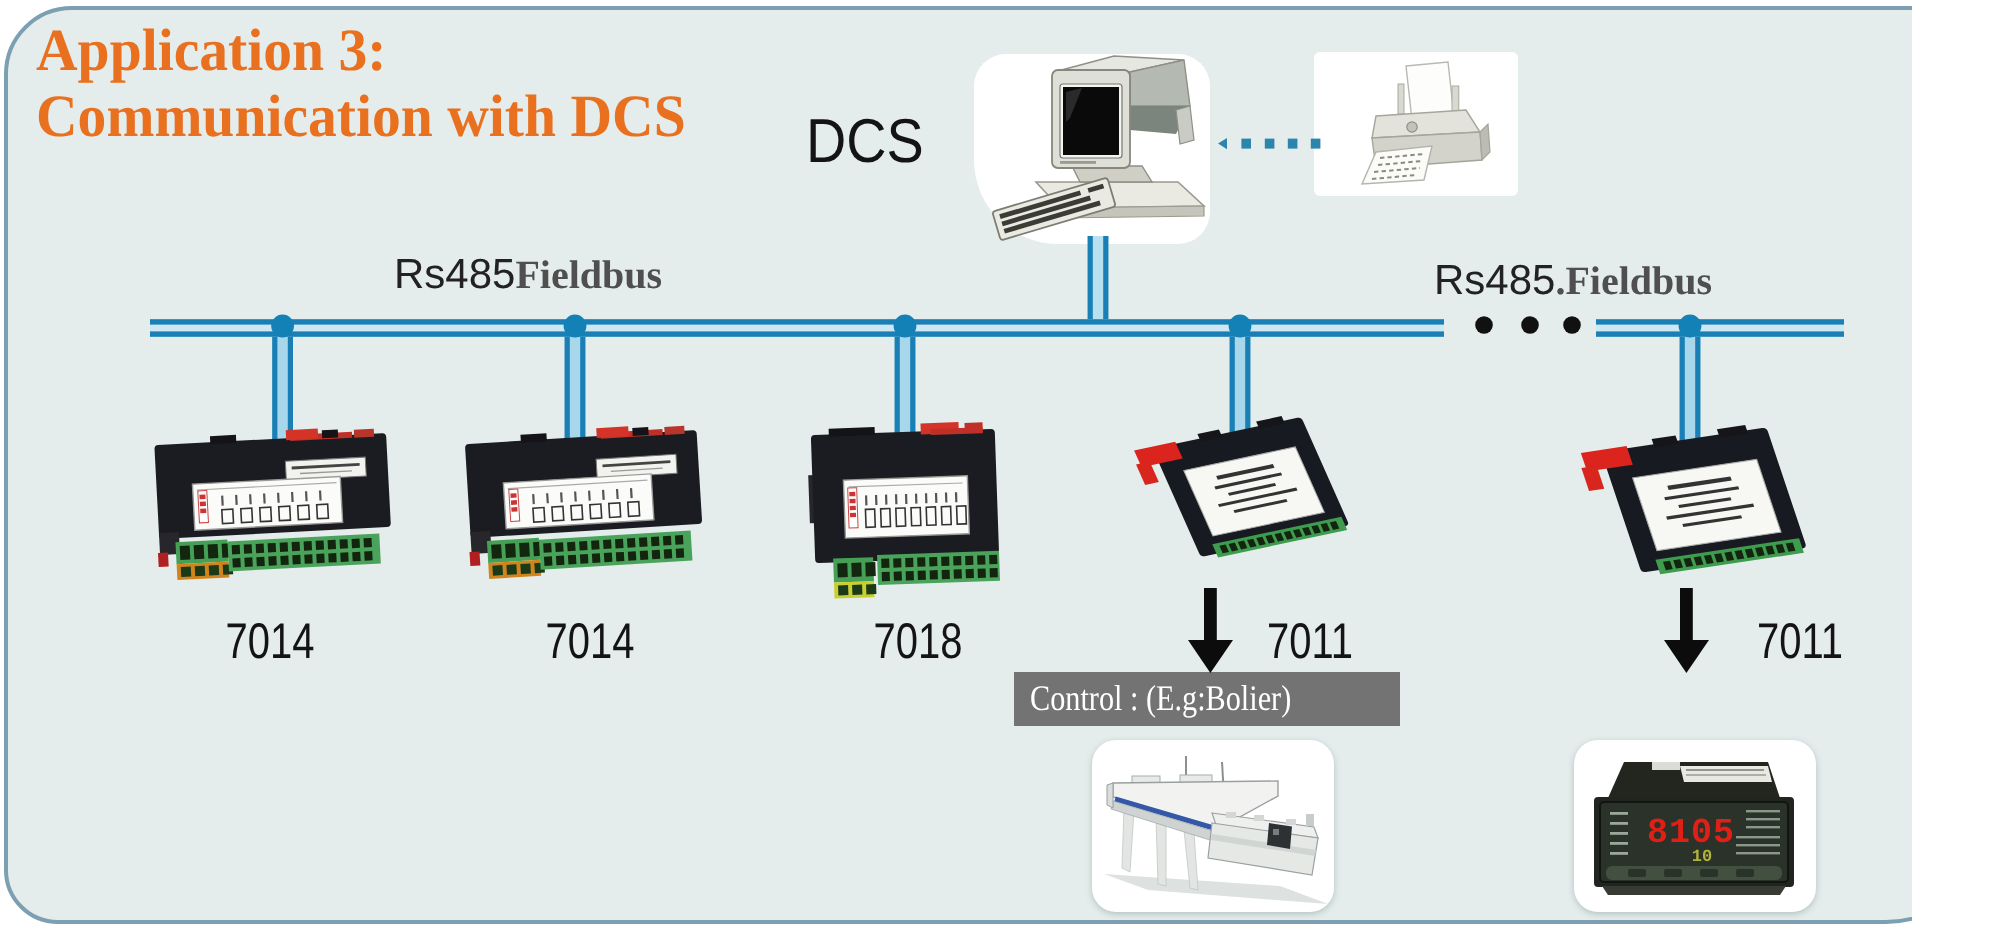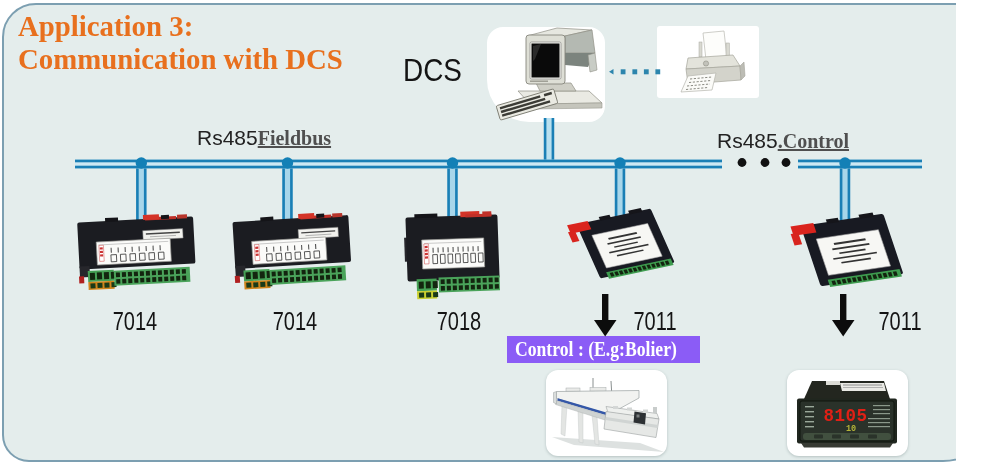--- a/index.html
+++ b/index.html
@@ -7,42 +7,42 @@
          font-family:"Liberation Sans",sans-serif;}
   .card{position:absolute;left:2px;top:2.5px;width:995px;height:459.5px;background:#e4edec;
         border:2px solid #7c9fb1;box-sizing:border-box;
         border-radius:34px 29px 54px 27px;}
   .title{position:absolute;left:17.5px;top:9.3px;font-family:"Liberation Serif",serif;
          font-weight:bold;font-size:30px;line-height:33px;color:#e8701e;
          transform:scaleX(0.96);transform-origin:0 0;white-space:nowrap;}
   .dcs{position:absolute;left:403px;top:52.5px;font-size:31px;color:#141414;
        transform:scaleX(0.9);transform-origin:0 0;}
   .buslabel{position:absolute;font-size:21px;color:#222222;white-space:nowrap;}
-  .buslabel .fb{font-family:"Liberation Serif",serif;font-weight:bold;font-size:20px;color:#4f4f4f;text-decoration:underline;}
+  .buslabel .fb{font-family:"Liberation Serif",serif;font-weight:bold;font-size:20px;color:#4f4f4f;}
   .devlabel{position:absolute;font-size:25px;color:#141414;
             transform:translateX(-50%) scaleX(0.8);white-space:nowrap;}
-  .banner{position:absolute;top:336px;height:27px;background:#8b5cf6;color:#ffffff;
-          font-family:"Liberation Serif",serif;font-weight:bold;font-size:21px;
+  .banner{position:absolute;top:336px;height:27px;background:#737373;color:#ffffff;
+          font-family:"Liberation Serif",serif;font-weight:normal;font-size:18px;
           line-height:27px;}
   .banner span{position:absolute;top:0;left:0;transform-origin:0 0;white-space:nowrap;}
   .photocard{position:absolute;top:370px;width:121px;height:86px;background:#ffffff;
              border-radius:12px;box-shadow:0 1px 3px rgba(120,140,140,0.45);}
   .blob{position:absolute;left:487px;top:27px;width:118px;height:95px;background:#ffffff;
         border-radius:16px 16px 16px 42px;}
   .prcard{position:absolute;left:657px;top:26px;width:102px;height:72px;background:#ffffff;border-radius:3px;}
   svg{position:absolute;left:0;top:0;}
 </style>
 </head>
 <body>
 <div id="stage">
   <div class="card"></div>
   <div class="title">Application 3:<br>Communication with DCS</div>
   <div class="dcs">DCS</div>
   <div class="buslabel" style="left:197px;top:125.5px;">Rs485<span class="fb">Fieldbus</span></div>
-  <div class="buslabel" style="left:717px;top:128.5px;">Rs485<span class="fb">.Control</span></div>
+  <div class="buslabel" style="left:717px;top:128.5px;">Rs485<span class="fb">.Fieldbus</span></div>
   <div class="blob"></div>
   <div class="prcard"></div>
   <div class="devlabel" style="left:135px;top:307px;">7014</div>
   <div class="devlabel" style="left:295px;top:307px;">7014</div>
   <div class="devlabel" style="left:459px;top:307px;">7018</div>
   <div class="devlabel" style="left:654.5px;top:307px;">7011</div>
   <div class="devlabel" style="left:900px;top:307px;">7011</div>
   <div class="banner" style="left:507px;width:193px;">
       <span style="left:8px;transform:scaleX(0.84)">Control : (E.g:Bolier)</span>
     </div>

